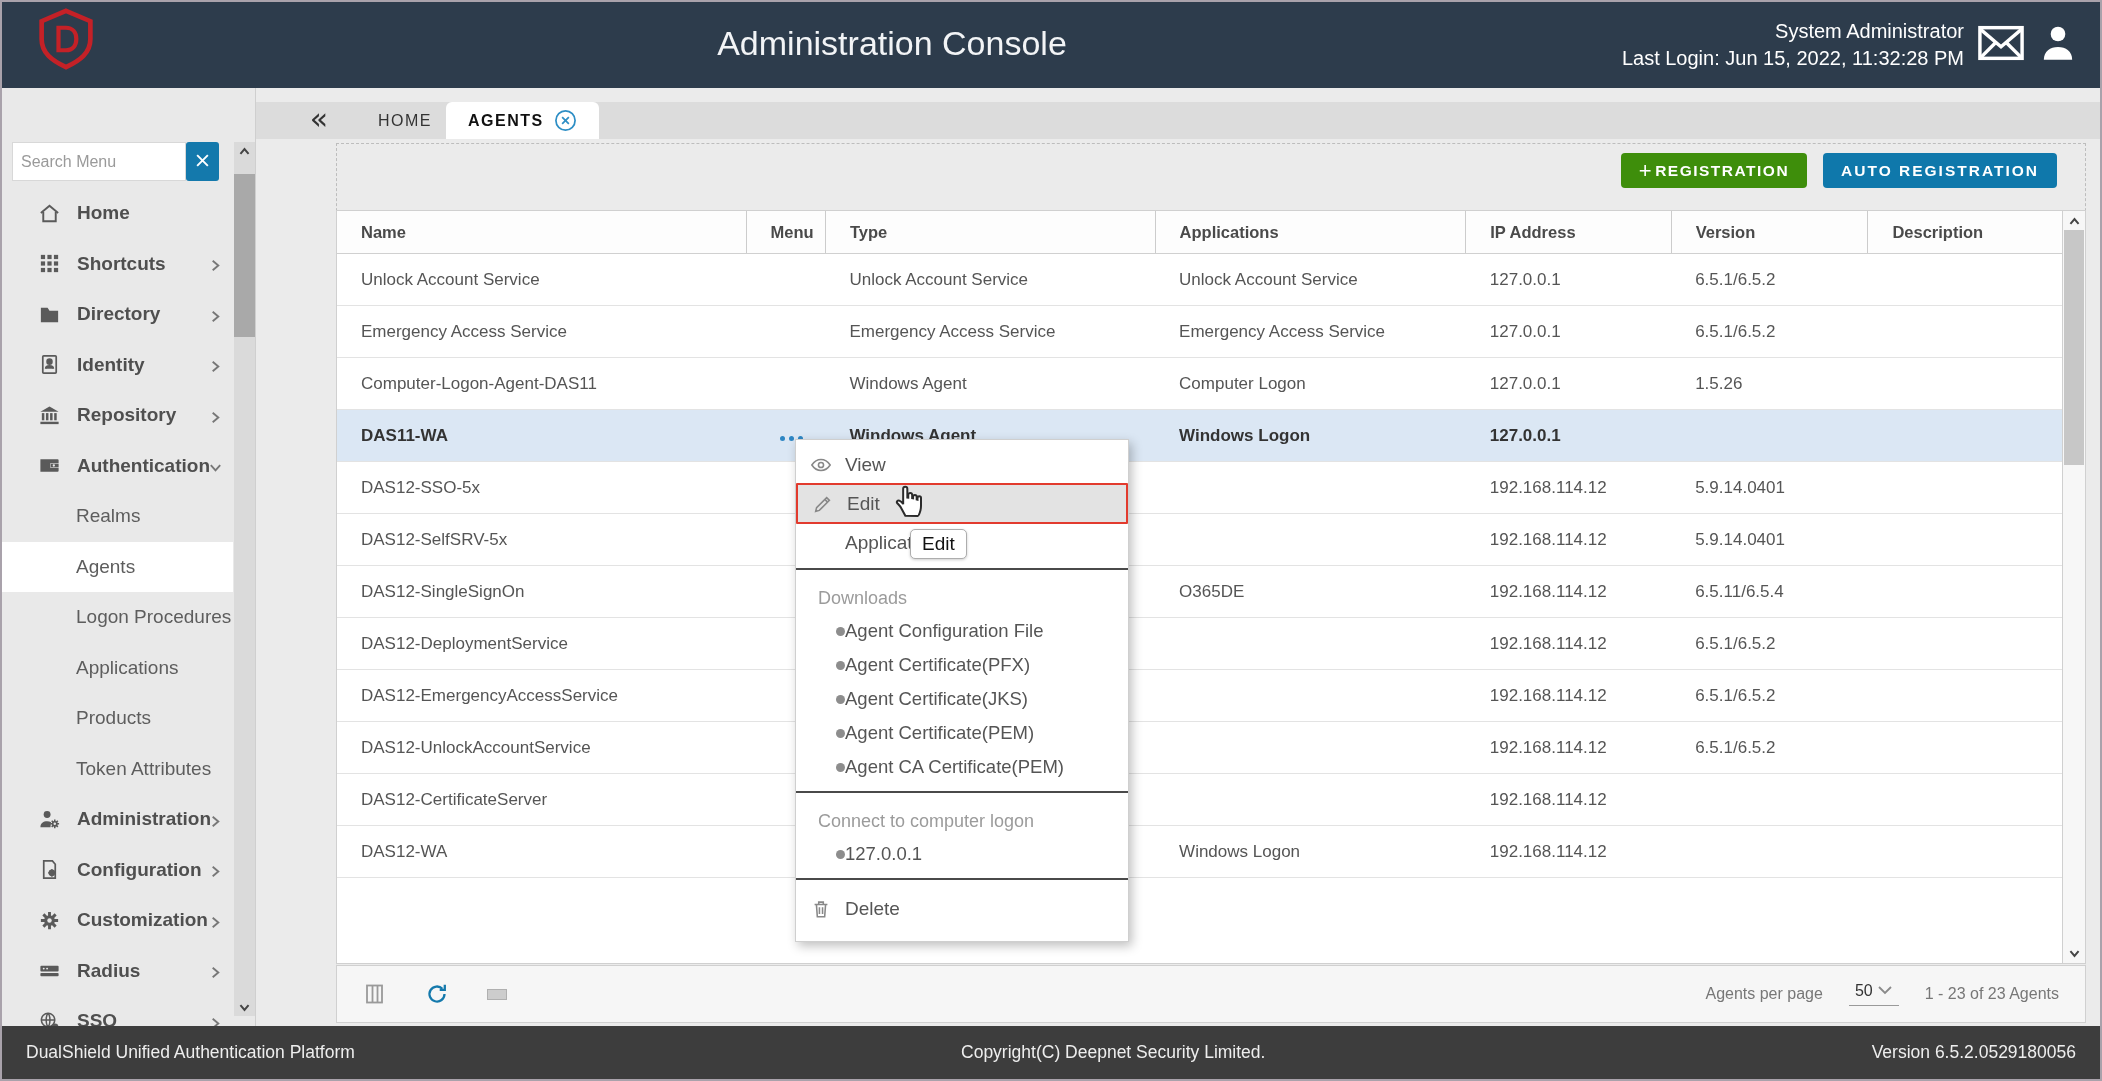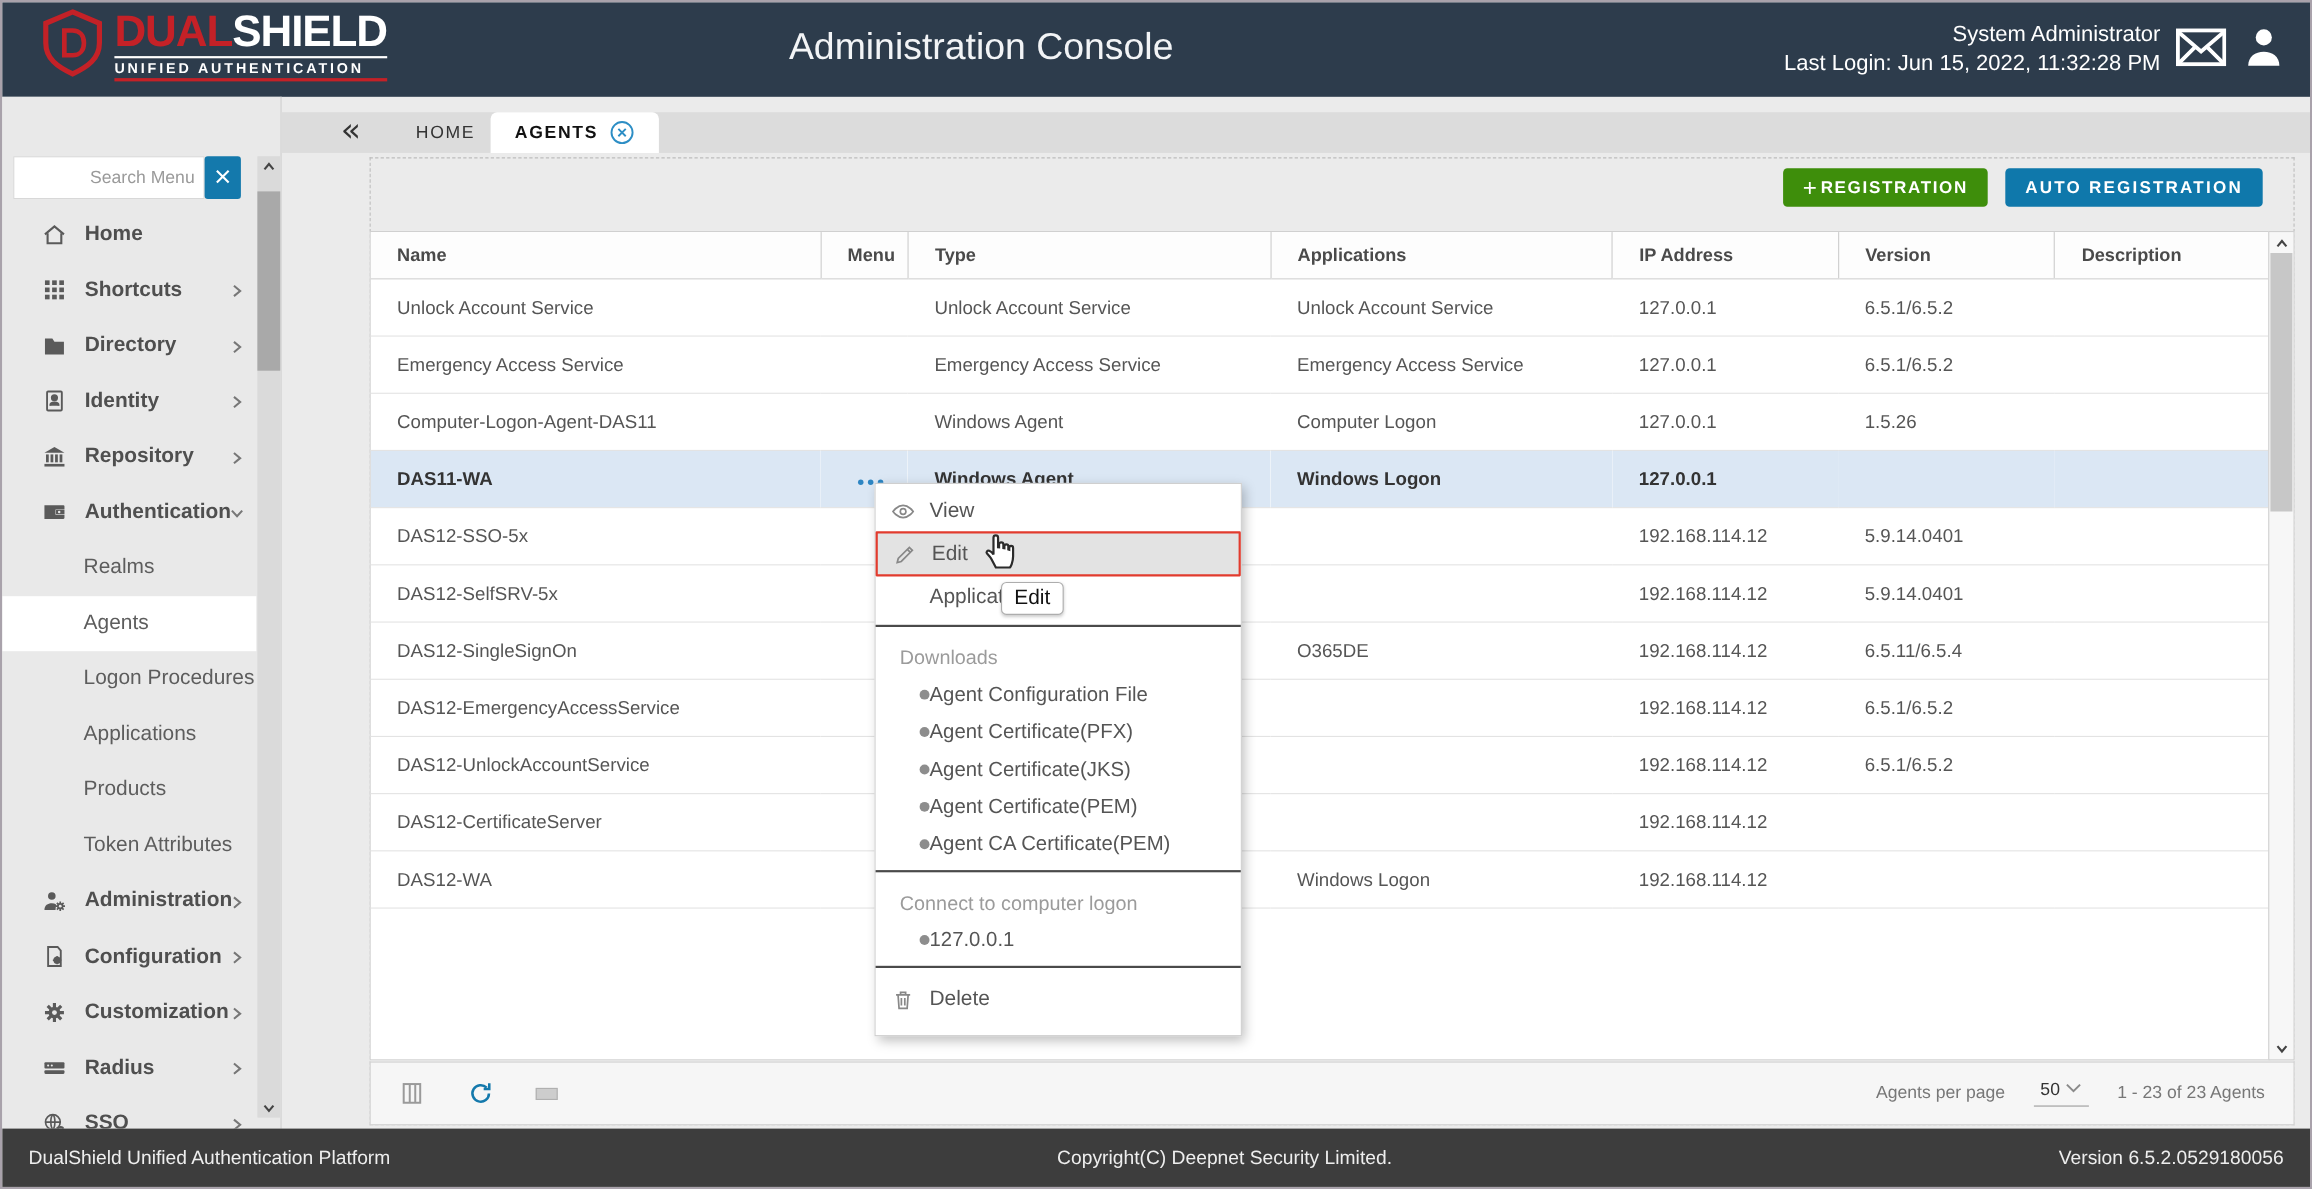--- a/index.html
+++ b/index.html
@@ -12,21 +12,21 @@
   .logo-txt .brand .red{color:#c42127;}
   .logo-rule{height:2px;background:#fff;margin:2px 0 1px;}
   .logo-tag{color:#fff;font-size:13px;font-weight:bold;letter-spacing:2.6px;border-bottom:3px solid #c42127;padding-bottom:2px;}
   .title{position:absolute;left:890px;top:22px;transform:translateX(-50%);color:#f2f4f6;font-size:34px;}
   .user-area{position:absolute;right:22px;top:0;height:86px;display:flex;align-items:center;gap:14px;}
   .user-txt{color:#fff;font-size:20px;line-height:1.35;text-align:right;}
   
   .side{position:absolute;left:0;top:86px;width:253px;bottom:53px;background:#e9e9e9;border-right:1px solid #cfcfcf;overflow:hidden;}
   .search-row{position:absolute;left:10px;top:54px;display:flex;}
   .search-row input{width:156px;height:37px;border:1px solid #d8d8d8;background:#fff;padding:0 8px;font-size:16px;color:#7f1d1d;
-        font-family:inherit;outline:none;text-align:right;}
+        font-family:inherit;outline:none;}
   .search-row input::placeholder{color:#9a9a9a;}
   .search-clear{width:33px;height:39px;background:#1479ac;border:none;border-radius:3px;display:flex;align-items:center;justify-content:center;cursor:pointer;}
   .side-nav{position:absolute;left:0;top:100px;width:231px;}
   .side-item{height:50.5px;display:flex;align-items:center;padding-left:36px;position:relative;color:#4f4f4f;font-size:19px;font-weight:bold;cursor:pointer;}
   .side-item .sicon{width:23px;height:23px;color:#5a5a5a;display:inline-flex;}
   .side-item .sicon svg{width:100%;height:100%;}
   .side-item .slabel{margin-left:16px;}
   .side-item.sub{padding-left:74px;font-weight:normal;color:#5d5d5d;}
   .side-item.sel{background:#fff;}
   .schev{position:absolute;right:10px;width:15px;height:15px;color:#777;}
@@ -95,25 +95,20 @@
 <div class="page">
 
   <div class="hdr">
     <div class="logo">
       <span>
         <svg width="60" height="62" viewBox="0 0 64 66" fill="none" stroke="#c42127" stroke-width="5">
           <path d="M32 3 58 14v19c0 15-11 23-26 30C17 56 6 48 6 33V14z"></path>
           <path d="M24 21h8c7 0 11 5 11 12s-4 12-11 12h-8z" stroke-width="4.5"></path>
         </svg>
       </span>
-      <div class="logo-txt">
-        <div class="brand"><span class="red">DUAL</span><span>SHIELD</span></div>
-        <div class="logo-rule"></div>
-        <div class="logo-tag">UNIFIED AUTHENTICATION</div>
-      </div>
     </div>
     <div class="title">Administration Console</div>
     <div class="user-area">
       <div class="user-txt">
         <div>System Administrator</div>
         <div>Last Login: Jun 15, 2022, 11:32:28 PM</div>
       </div>
       <span style="cursor:pointer;">
         <svg width="46" height="36" viewBox="0 0 24 18" fill="none" stroke="#fff" stroke-width="1.8">
           <rect x="1" y="1" width="22" height="16"></rect>
@@ -440,20 +435,29 @@
               <tr class="">
                 <td>DAS12-SingleSignOn</td>
                 <td></td>
                 <td></td>
                 <td>O365DE</td>
                 <td>192.168.114.12</td>
                 <td>6.5.11/6.5.4</td>
                 <td></td>
               </tr>
               <tr class="">
+                <td>DAS12-DeploymentService</td>
+                <td></td>
+                <td></td>
+                <td></td>
+                <td>192.168.114.12</td>
+                <td>6.5.1/6.5.2</td>
+                <td></td>
+              </tr>
+              <tr class="">
                 <td>DAS12-EmergencyAccessService</td>
                 <td></td>
                 <td></td>
                 <td></td>
                 <td>192.168.114.12</td>
                 <td>6.5.1/6.5.2</td>
                 <td></td>
               </tr>
               <tr class="">
                 <td>DAS12-UnlockAccountService</td>

